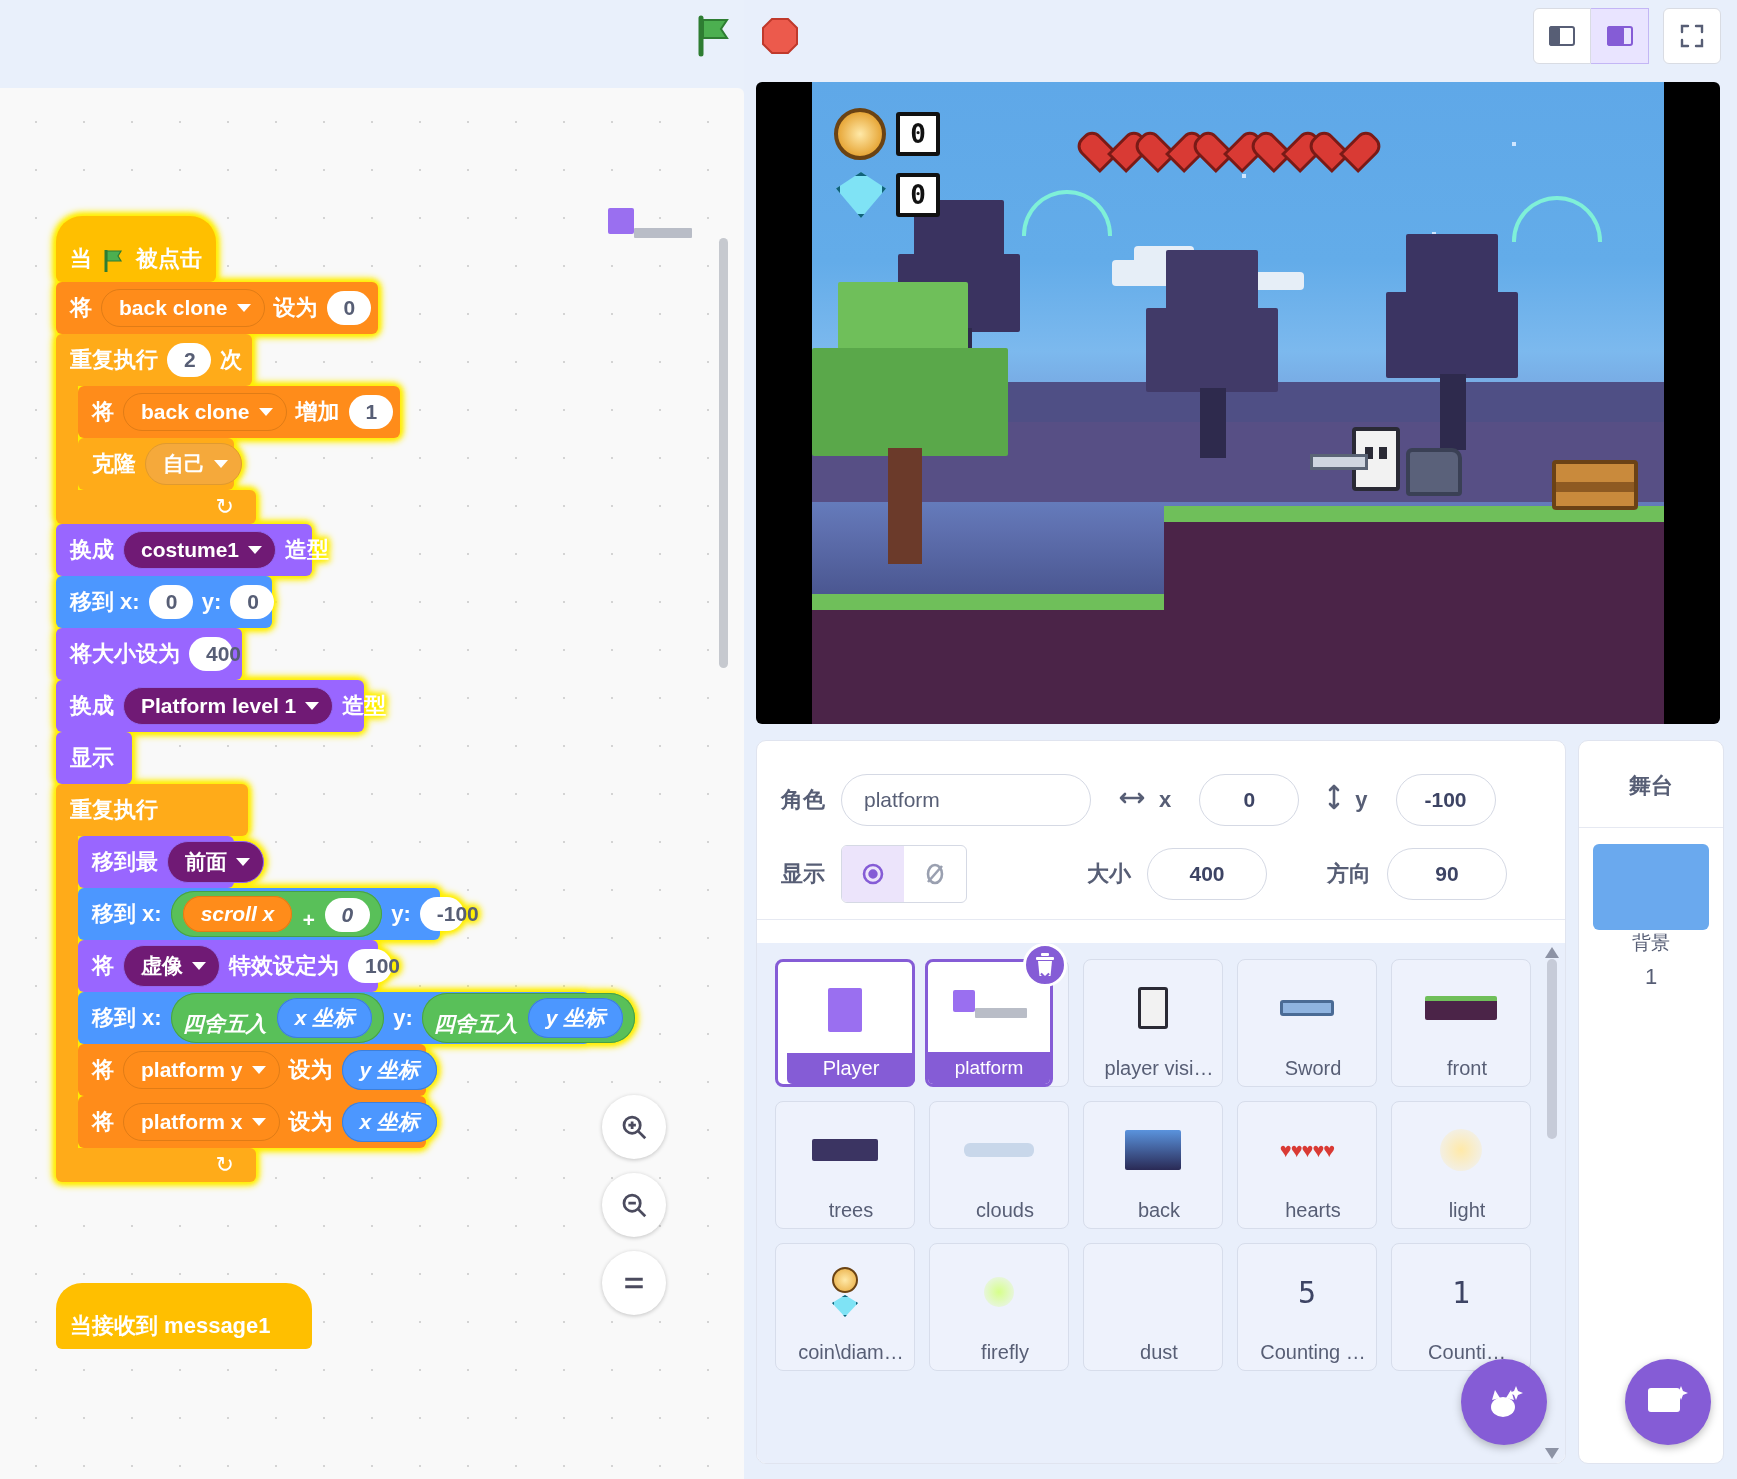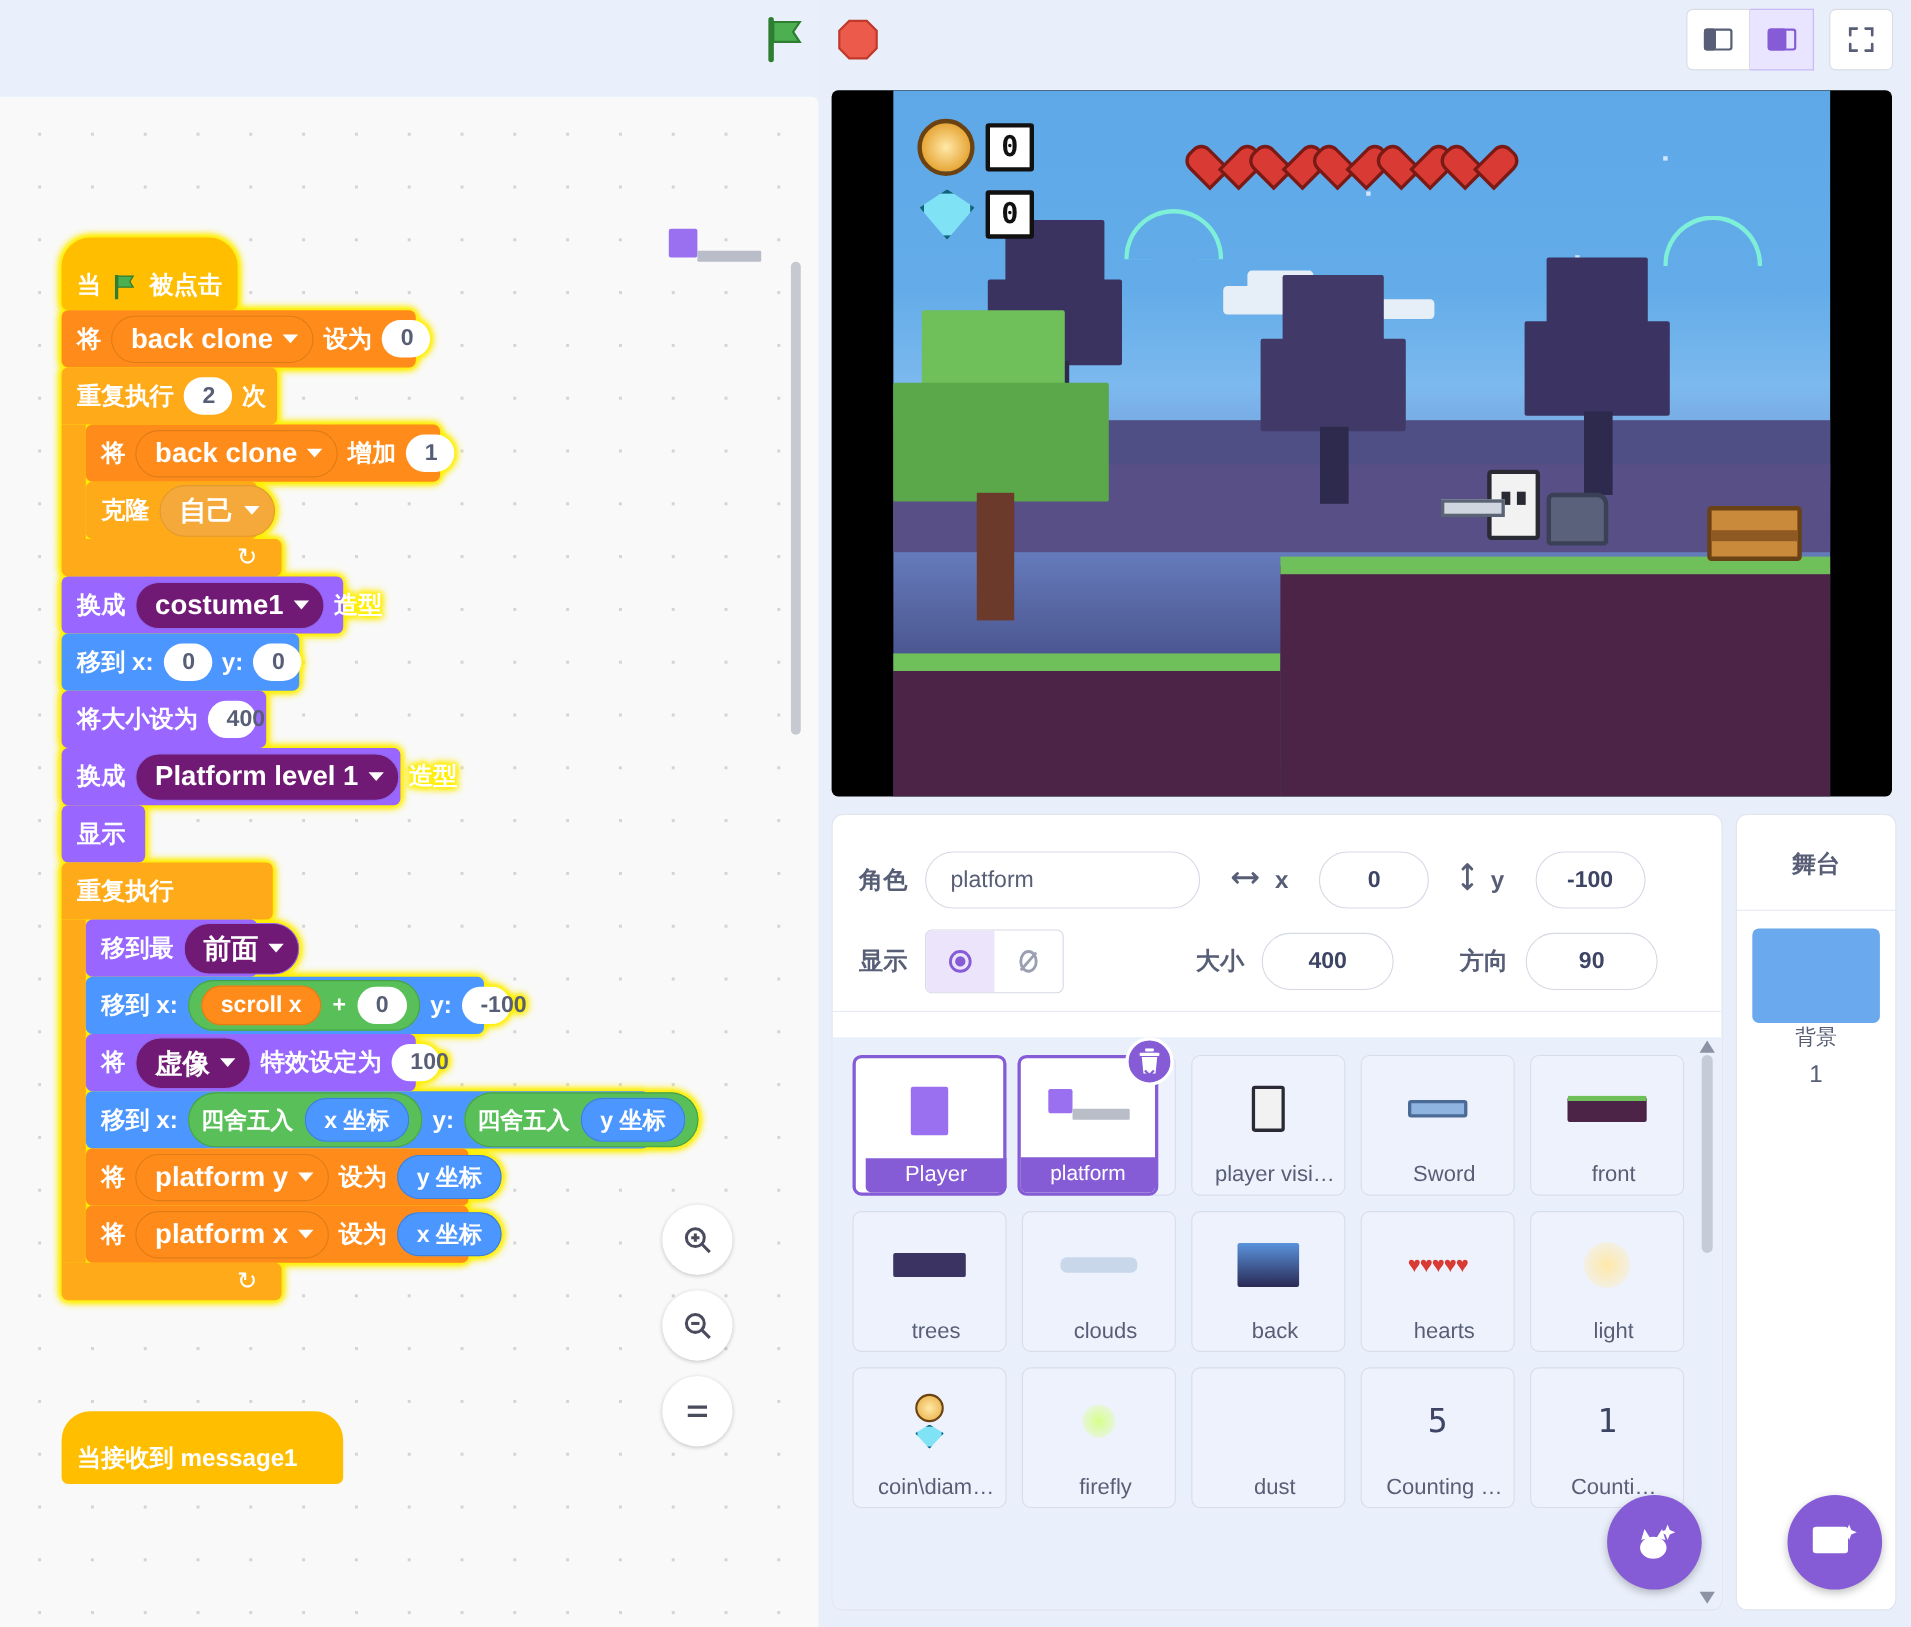--- a/index.html
+++ b/index.html
@@ -77,33 +77,33 @@
   
   .oval {
     background: #fff; color: #575e75; font-size: 21px; font-weight: 700;
     border-radius: 999px; padding: 5px 17px; min-width: 44px; text-align: center;
     display: inline-block; line-height: 1.15;
   }
   
   .ddown {
     border-radius: 999px; padding: 6px 13px 6px 17px;
     display: inline-flex; align-items: center; gap: 9px;
-    font-size: 25px; font-weight: 700; color: #fff;
+    font-size: 21px; font-weight: 700; color: #fff;
   }
   .dd-vars   { background: #ff8c1a; border: 1px solid #e07c16; }
   .dd-control{ background: #f5a93b; border: 1px solid #e09a2f; }
   .dd-looks2 { background: #701a75; border: 1px solid #9166ee; }
   .caret {
     width: 0; height: 0; border-left: 7px solid transparent;
     border-right: 7px solid transparent; border-top: 8px solid #fff;
   }
   
   .rep {
     border-radius: 999px; padding: 6px 18px; font-size: 21px; font-weight: 700;
-    color: #fff; display: inline-flex; align-items:center; gap:10px;
+    color: #fff; display: inline-flex; align-items:flex-end; gap:10px;font-style:italic;
   }
   .rep-vars { background: #ff8c1a; box-shadow: inset 0 0 0 1px #e07c16; }
   .rep-motion { background: #4c97ff; box-shadow: inset 0 0 0 1px #3f7fd8; }
   .rep-ops { background: #59c059; box-shadow: inset 0 0 0 1px #47a047; padding: 5px 12px; }
 
   .flag-icon { display:inline-block; width: 26px; height: 26px; }
 
   
   .cblock { position: relative; }
   .cblock .chead { border-bottom-left-radius: 0; border-bottom-right-radius: 6px; }

